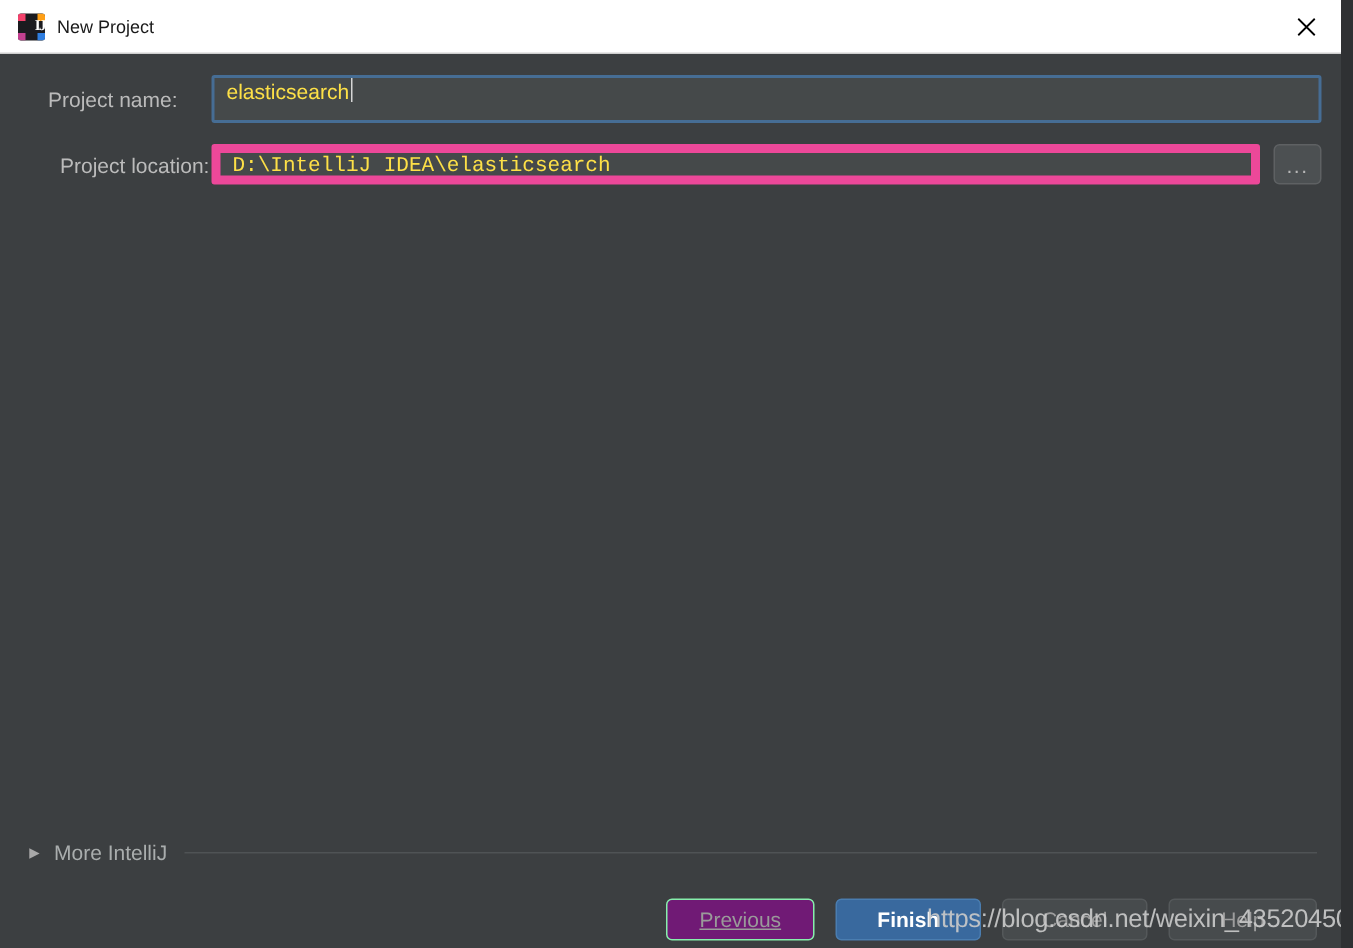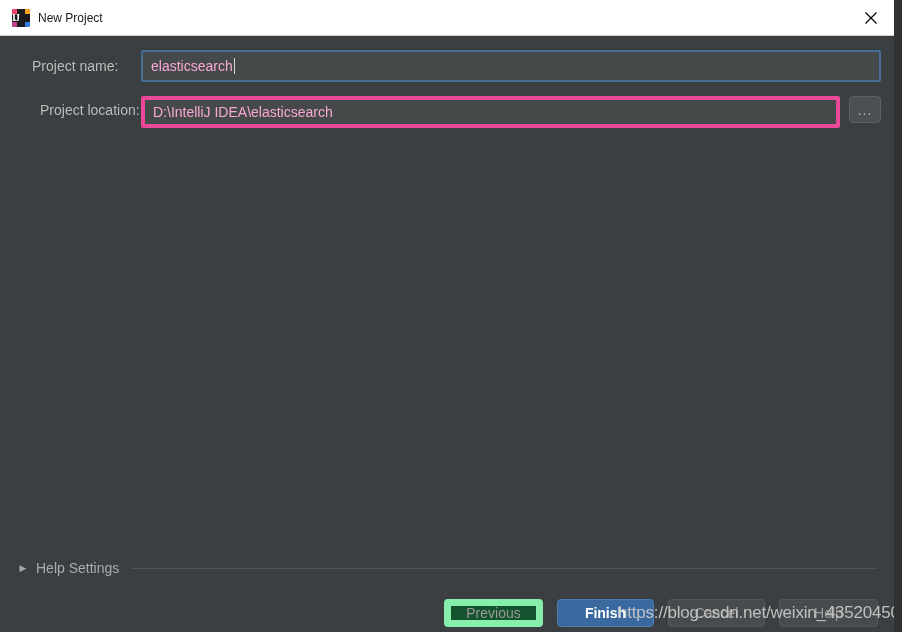--- a/index.html
+++ b/index.html
@@ -64,21 +64,21 @@
   #app-icon .c-bl {
     position: absolute; left: 0; bottom: 0; width: 5px; height: 5px; background: #c2408f;
   }
   #app-icon .c-br {
     position: absolute; right: 0; bottom: 0; width: 5px; height: 5px; background: #2f7ee0;
   }
   #app-icon .ij-text {
     position: absolute;
     left: 0; right: 0;
     top: 2px;
-    text-align: left;
+    text-align: right;
     font-family: "Liberation Serif", serif;
     font-size: 10px;
     font-weight: bold;
     color: #ffffff;
     letter-spacing: -1px;
     line-height: 13px;
   }
   #window-title {
     position: absolute;
     left: 38px;
@@ -110,25 +110,25 @@
     white-space: nowrap;
   }
   #label-project-name { left: 16px; top: 57px; margin-left: 16px; }
   #label-project-location { left: 16px; top: 101px; margin-left: 24px; }
 
   .text-field {
     position: absolute;
     box-sizing: border-box;
     background: #45494a;
     font-size: 14px;
-    color: #f9a8d4;
+    color: #fde047;
     line-height: 18px;
-    padding: 12px 8px;
-    display: flex;
-    align-items: center;
+    padding: 0 8px;
+    display: flex;
+    align-items: flex-start;
     white-space: nowrap;
     overflow: hidden;
   }
 
   #field-project-name {
     left: 141px;
     top: 50px;
     width: 740px;
     height: 32px;
     border: 2px solid #466d94;
@@ -143,22 +143,23 @@
     background: #d6d6d6;
     margin-left: 1px;
     vertical-align: -3px;
   }
 
   #field-project-location {
     left: 141px;
     top: 96px;
     width: 699px;
     height: 27px;
-    border: 4px solid #ec4899;
+    border: 6px solid #ec4899;
     border-radius: 2px;
+    font-family: Liberation Mono, monospace;
   }
 
   #browse-button {
     position: absolute;
     left: 849px;
     top: 96px;
     width: 32px;
     height: 27px;
     box-sizing: border-box;
     border: 1px solid #5e6163;
@@ -218,23 +219,24 @@
     justify-content: center;
     font-size: 14px;
     line-height: 18px;
     white-space: nowrap;
     cursor: default;
   }
   #btn-previous {
     left: 444px;
     top: 599px;
     width: 99px;
-    border: 7px solid #86efac;
-    background: #14532d;
+    border: 1px solid #86efac;
+    background: #701a75;
     color: #9a9a9a;
+    text-decoration: underline;
   }
   #btn-finish {
     left: 557px;
     top: 599px;
     width: 97px;
     border: 1px solid #4a7db0;
     background: #39699e;
     color: #ffffff;
     font-weight: bold;
   }
@@ -309,21 +311,21 @@
     </div>
 
     <div class="form-label" id="label-project-location">Project location:</div>
     <div class="text-field" id="field-project-location">
       <span>D:\IntelliJ IDEA\elasticsearch</span>
     </div>
     <div id="browse-button">...</div>
 
     <div id="more-settings-row">
       <span id="more-settings-arrow">▶</span>
-      <span id="more-settings-label">Help Settings</span>
+      <span id="more-settings-label">More IntelliJ</span>
       <span id="more-settings-separator"></span>
     </div>
 
     <div class="btn" id="btn-previous">Previous</div>
     <div class="btn" id="btn-finish">Finish</div>
     <div class="btn" id="btn-help">Help</div>
     <div class="btn" id="btn-cancel">Cancel</div>
 
     <div id="watermark">https://blog.csdn.net/weixin_43520450</div>
 

